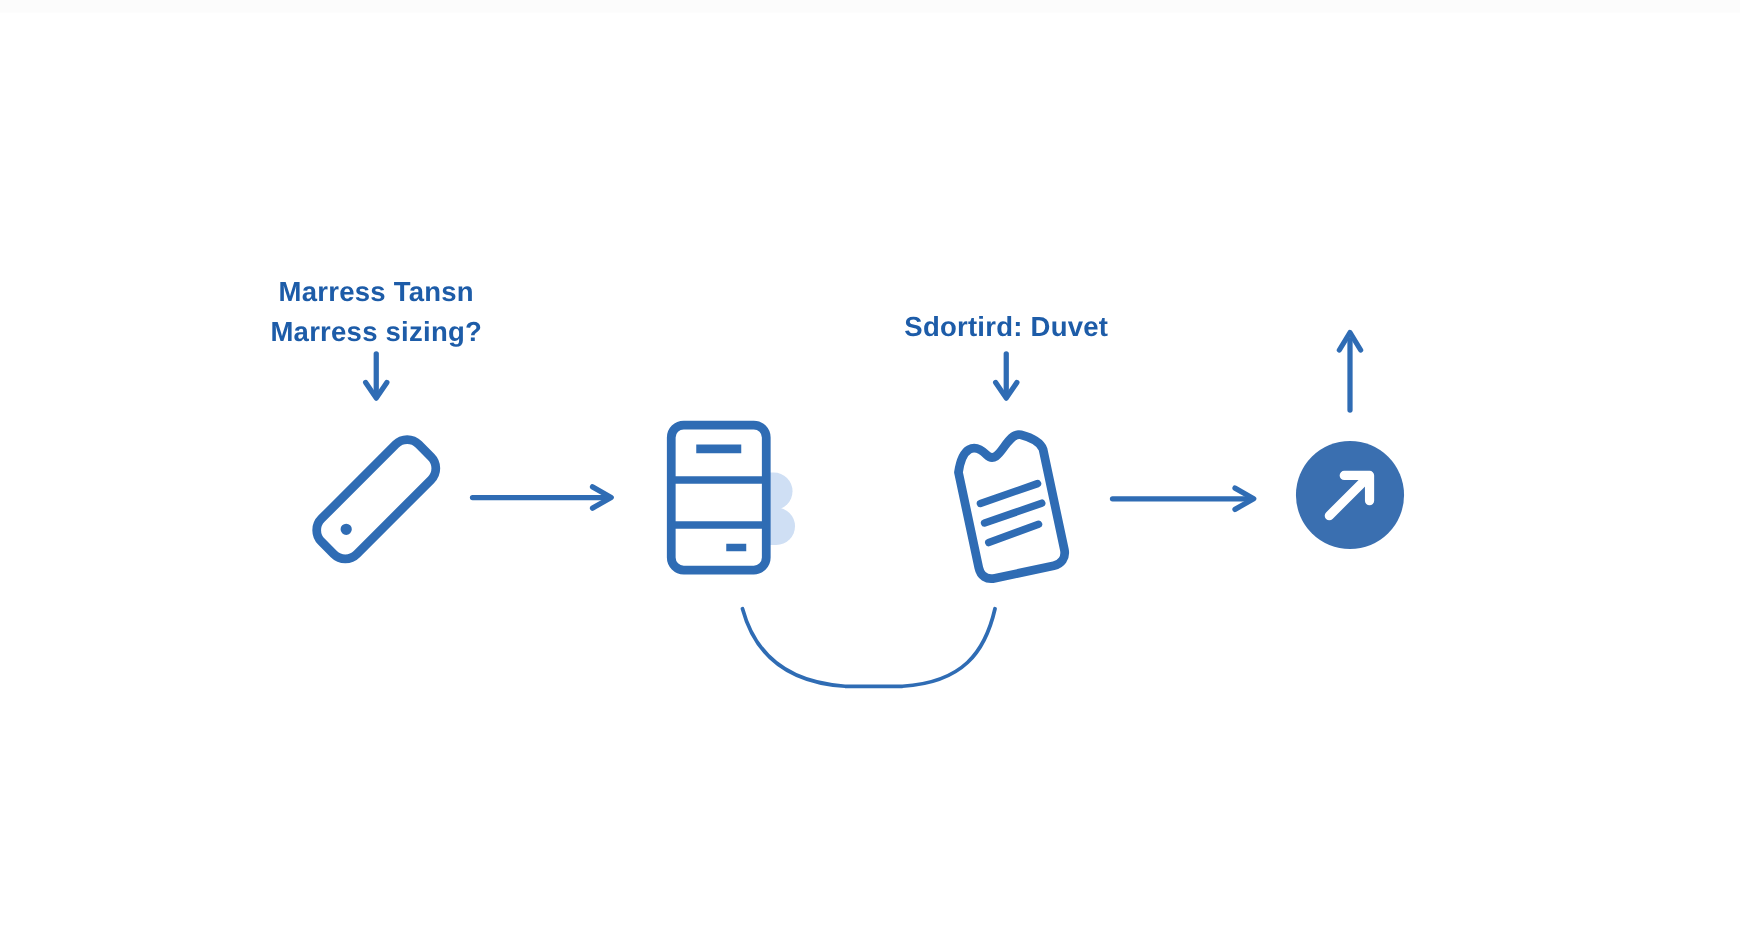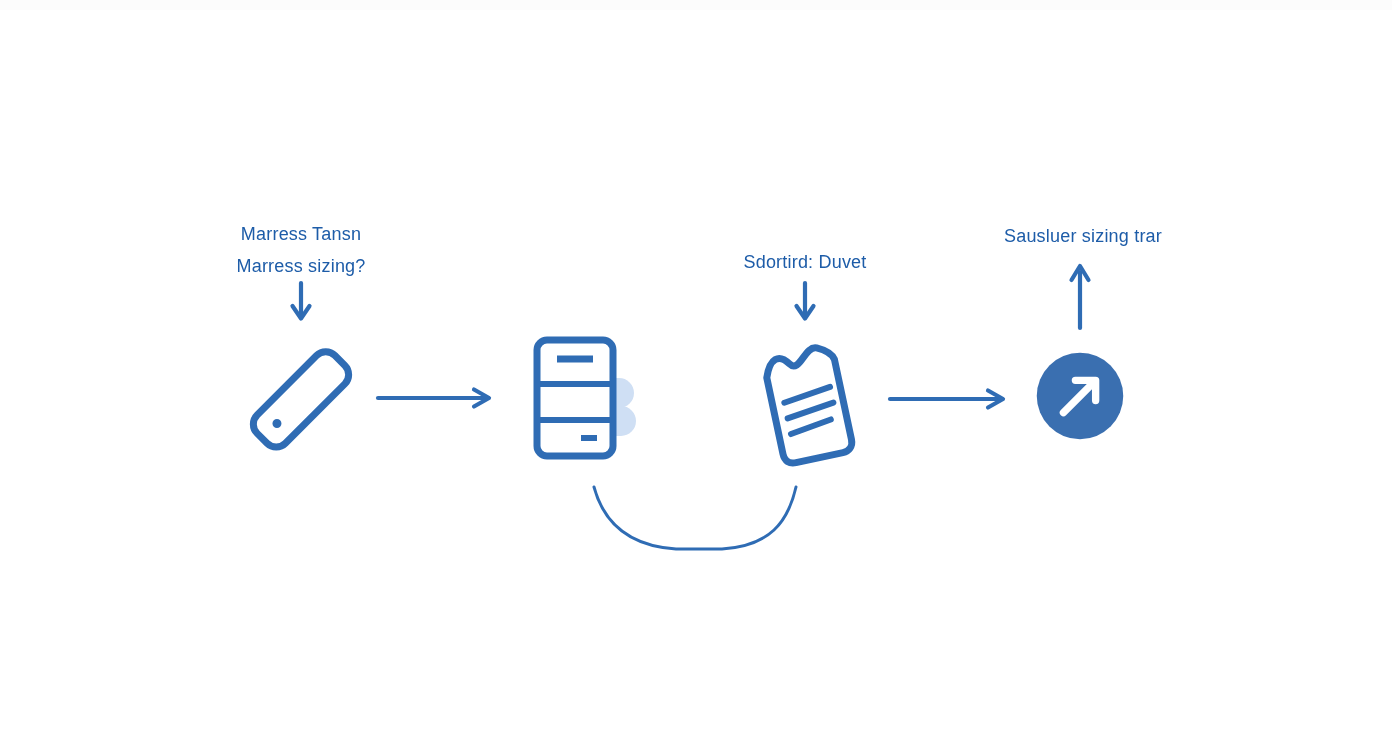--- a/index.html
+++ b/index.html
@@ -18,22 +18,22 @@
   .top-strip {
     position: absolute;
     left: 0; top: 0;
     width: 100%; height: 10px;
     background: #fcfcfc;
   }
   .label {
     position: absolute;
     text-align: center;
     color: #1d5ca8;
-    font-size: 18px;
-    font-weight: 400;
+    font-size: 22px;
+    font-weight: 700;
     line-height: 32px;
     letter-spacing: 0.2px;
     white-space: nowrap;
     transform: translateX(-50%);
   }
   .icon-box { position: absolute; }
   svg { display: block; overflow: visible; }
 </style>
 </head>
 <body>
@@ -112,23 +112,20 @@
     </svg>
   </div>
 
   <div class="icon-box" style="left:888px; top:386px;">
     <svg width="122" height="26" viewBox="0 0 122 26">
       <path d="M2 13 L112 13" stroke="#2f6cb4" stroke-width="4.2" stroke-linecap="round" fill="none"></path>
       <path d="M100 4.5 L115 13 L100 21.5" stroke="#2f6cb4" stroke-width="4.2" stroke-linecap="round" stroke-linejoin="round" fill="none"></path>
     </svg>
   </div>
 
-  <div class="label" style="left:1083px; top:220px;">
-    <div>Sausluer sizing trar</div>
-  </div>
 
   <div class="icon-box" style="left:1067px; top:262px;">
     <svg width="26" height="70" viewBox="0 0 26 70">
       <path d="M13 66 L13 10" stroke="#2f6cb4" stroke-width="4.2" stroke-linecap="round" fill="none"></path>
       <path d="M4.5 18 L13 4 L21.5 18" stroke="#2f6cb4" stroke-width="4.2" stroke-linecap="round" stroke-linejoin="round" fill="none"></path>
     </svg>
   </div>
 
   <div class="icon-box" style="left:1034px; top:350px;">
     <svg width="92" height="92" viewBox="0 0 100 100">

